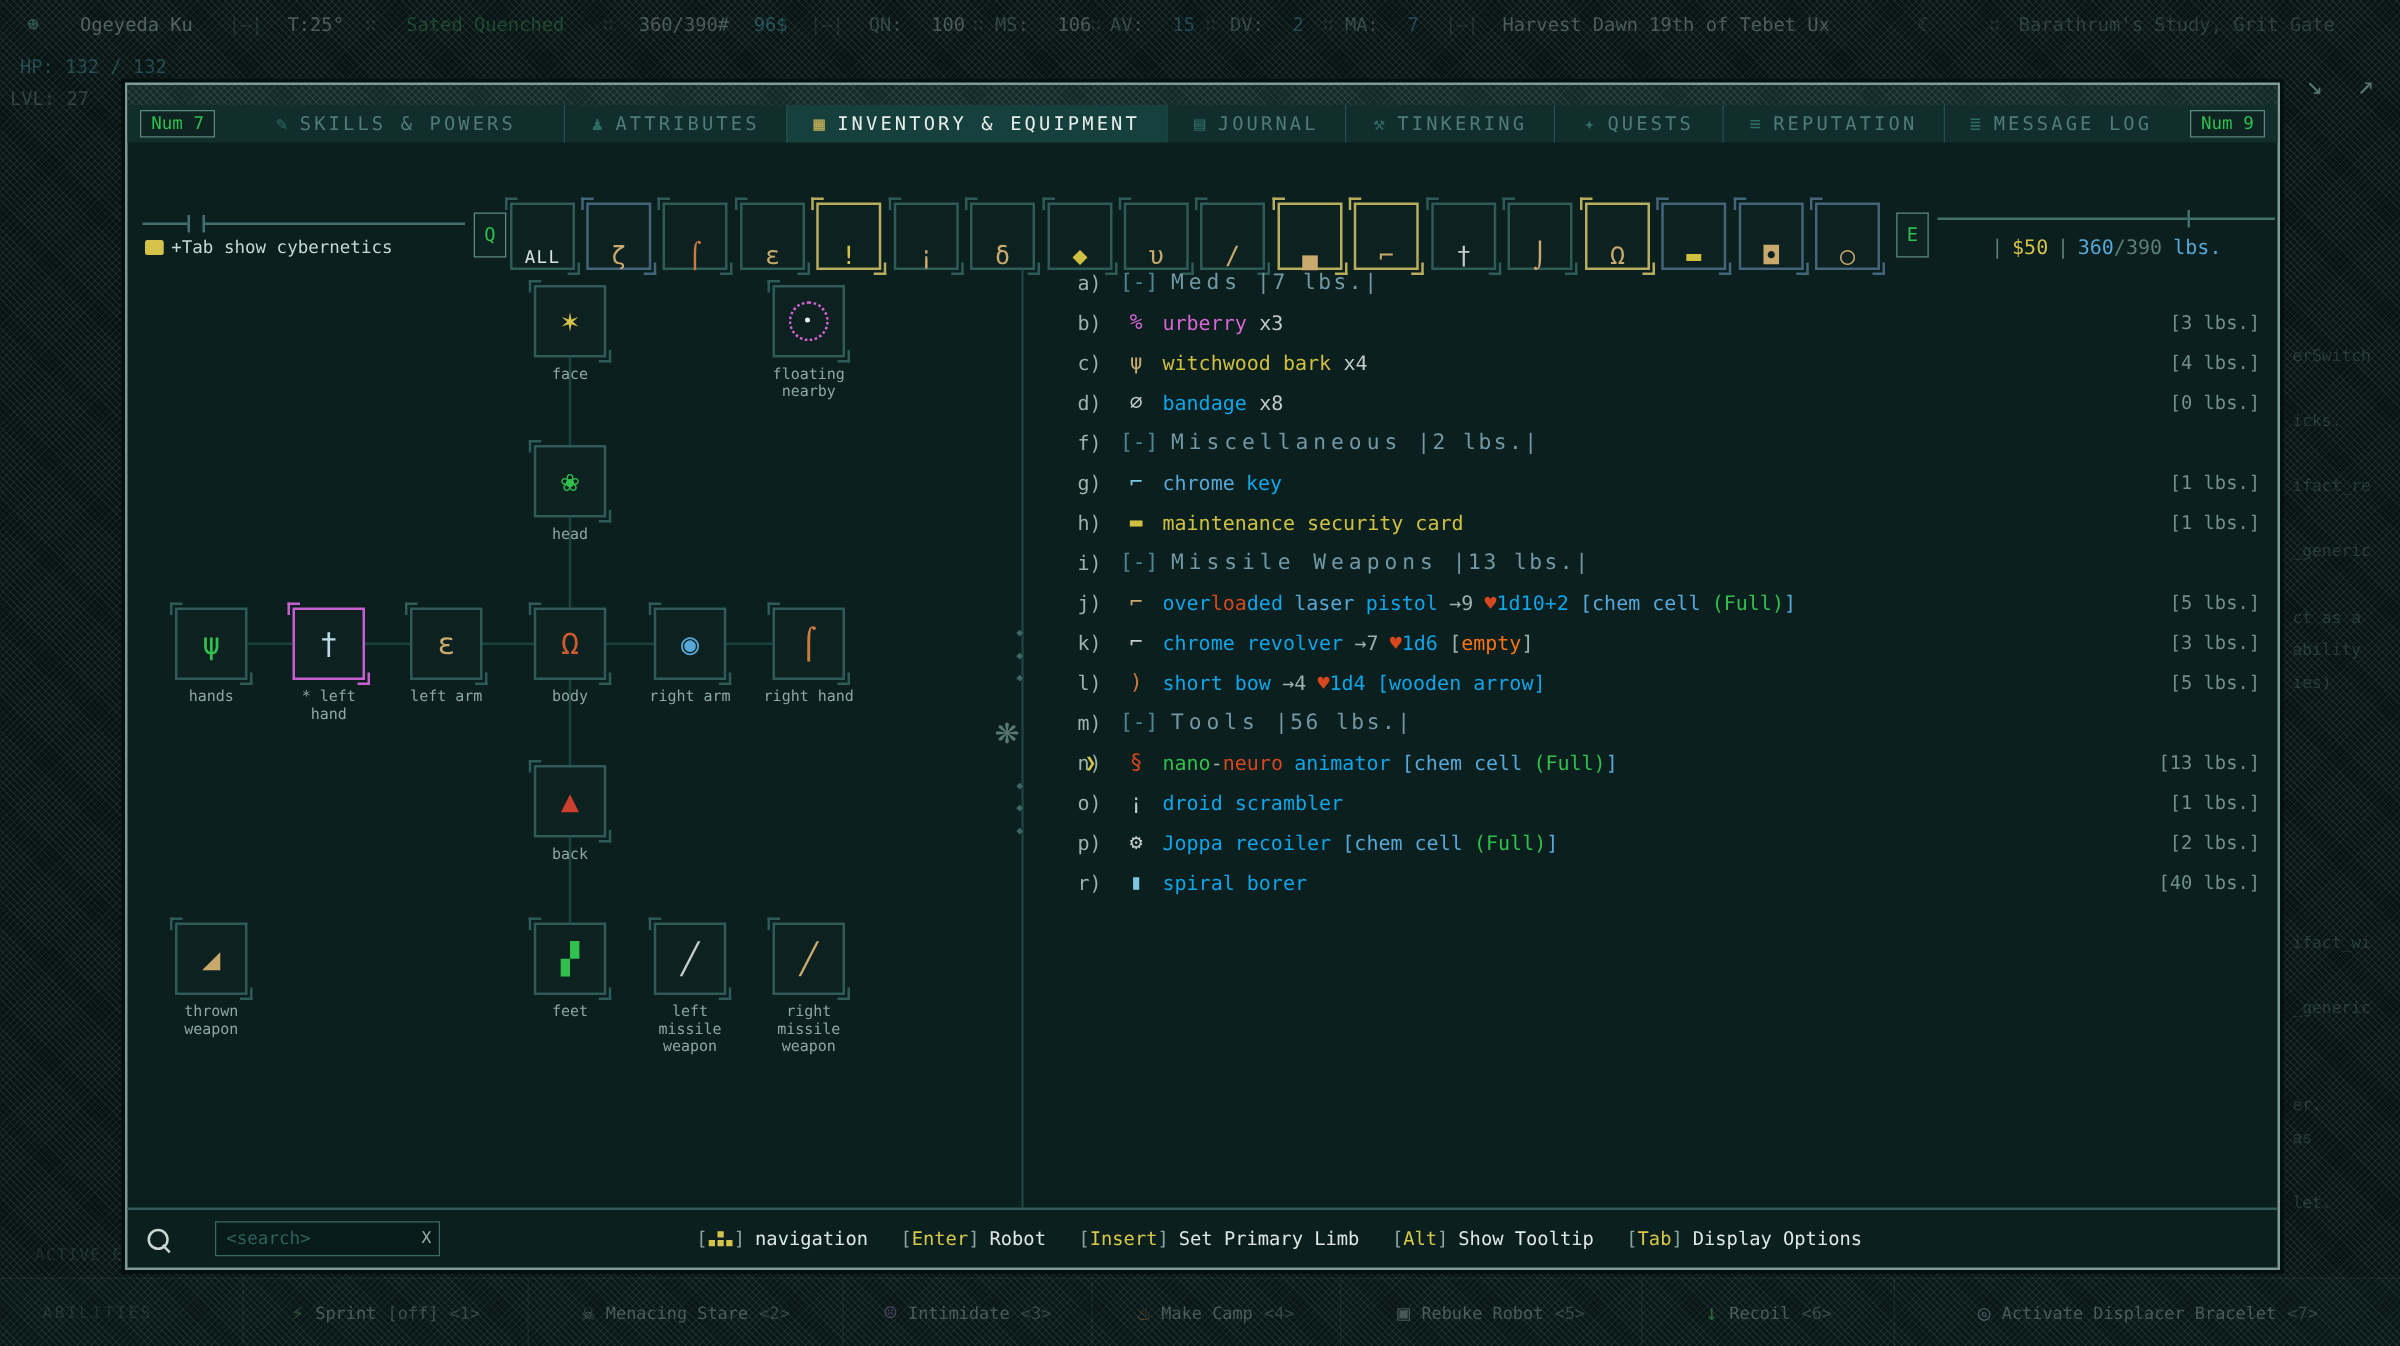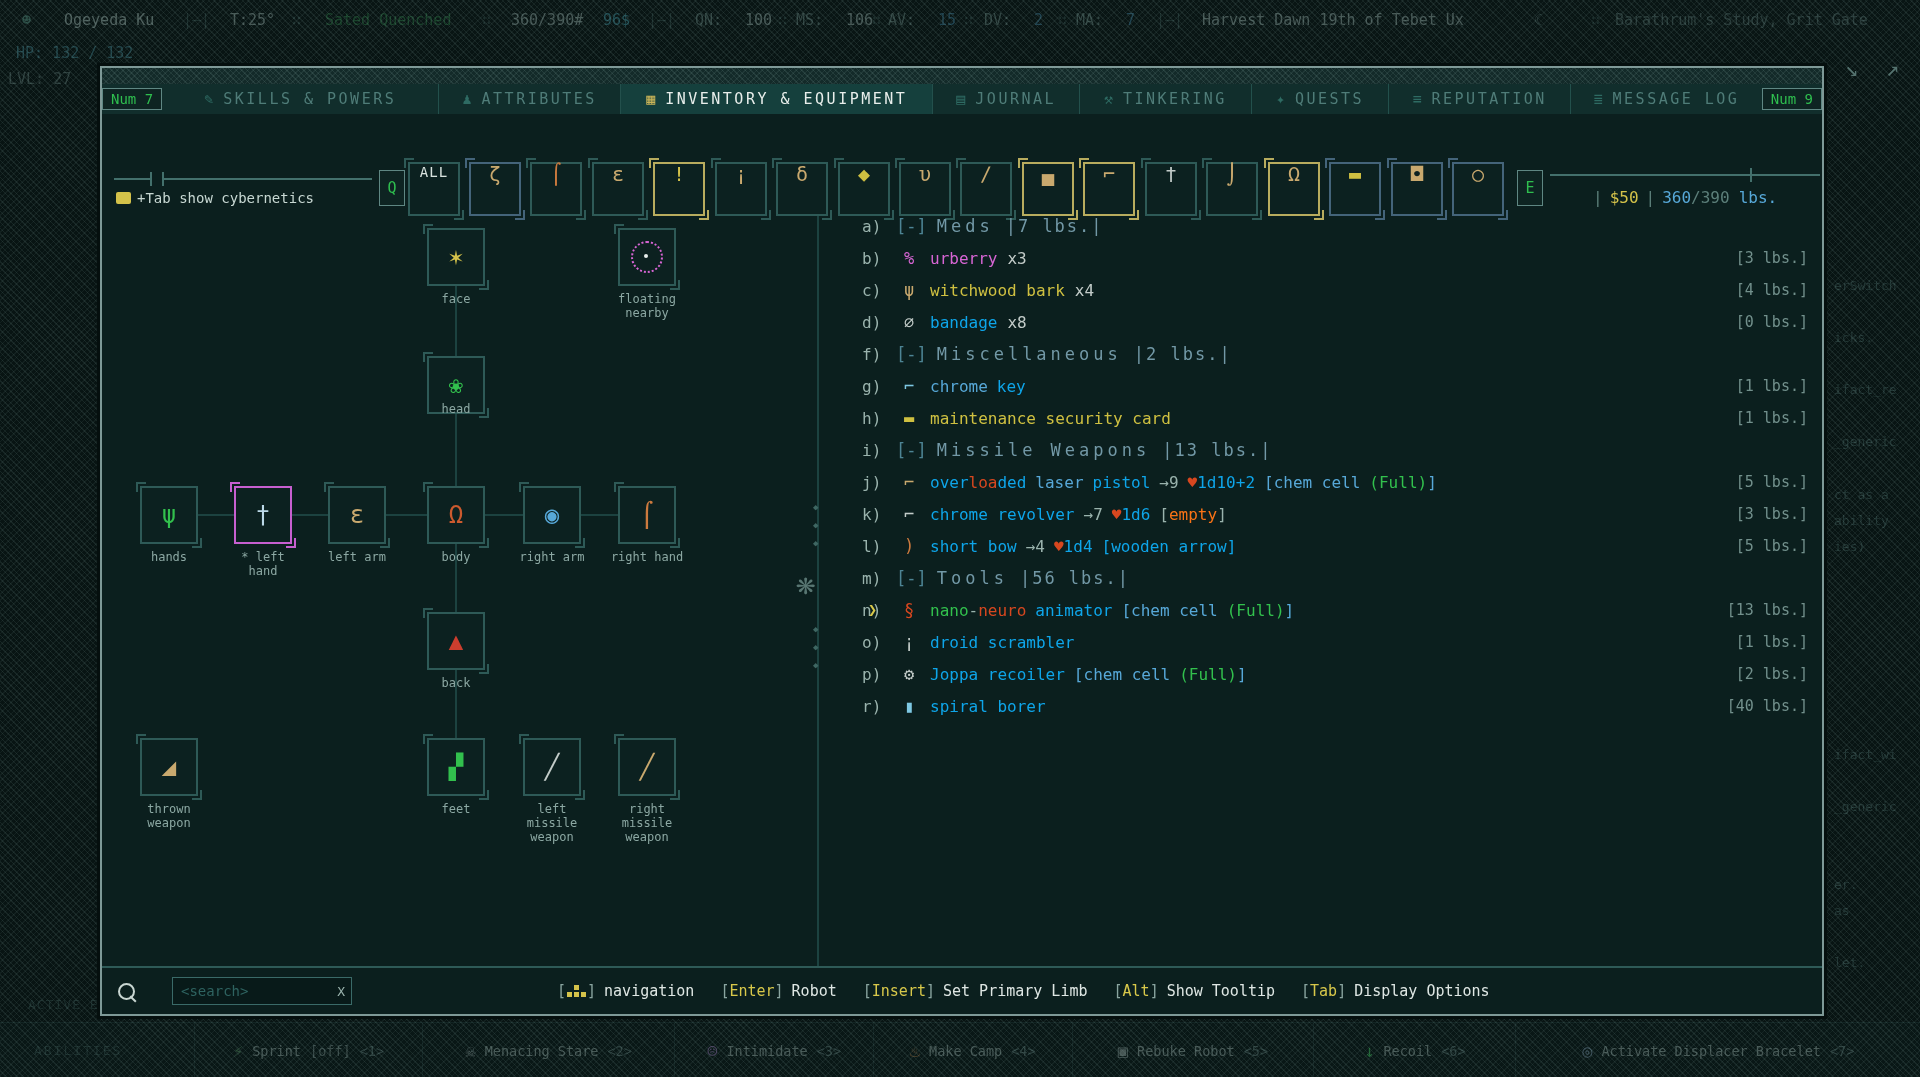--- a/index.html
+++ b/index.html
@@ -40,41 +40,41 @@
 
   
   .modal{position:absolute;left:100px;top:66px;width:1720px;height:946px;background:#0b1f1e;
     border:2px solid #7e9997;box-shadow:0 0 0 3px #050f0e;z-index:5;}
   .hatch-strip{position:absolute;left:0;right:0;top:0;height:16px;background-color:#132a29;
     background-image:repeating-linear-gradient(45deg,rgba(125,160,155,.16) 0 1px,transparent 1px 4px),
                      repeating-linear-gradient(135deg,rgba(125,160,155,.12) 0 1px,transparent 1px 4px);}
 
   
   .tabbar{position:absolute;left:0;right:0;top:16px;height:30px;background:#112e2c;display:flex;align-items:stretch;}
-  .hotbadge{align-self:center;margin:0 0;border:1px solid #5f8783;background:#0e2422;color:#2fbf4f;
+  .hotbadge{align-self:center;margin:0 10px;border:1px solid #5f8783;background:#0e2422;color:#2fbf4f;
     padding:2px 8px;font-size:14px;flex:none;white-space:nowrap;}
   .tab{display:flex;align-items:center;justify-content:center;gap:10px;color:#4f7c78;font-size:15px;
     letter-spacing:2.5px;white-space:nowrap;overflow:hidden;}
   .tab+.tab{border-left:1px solid #23504c;}
   .tab .tic{font-size:15px;color:#2e6b63;letter-spacing:0;}
   .tab.active{background:#15403d;color:#e8eeeb;}
   .tab.active .tic{color:#c9b458;}
 
   
   .nbox{position:relative;border:2px solid var(--bc,#2e5a57);background:#0c2120;box-sizing:border-box;}
   .nbox::before{content:"";position:absolute;top:-6px;left:-6px;width:8px;height:8px;
     border-top:2px solid var(--bc,#2e5a57);border-left:2px solid var(--bc,#2e5a57);}
   .nbox::after{content:"";position:absolute;bottom:-6px;right:-6px;width:8px;height:8px;
     border-bottom:2px solid var(--bc,#2e5a57);border-right:2px solid var(--bc,#2e5a57);}
 
   
   .hline{position:absolute;background:#43706c;}
   .qe{position:absolute;width:24px;height:34px;border:1px solid #5f8783;background:#0e2422;color:#2fbf4f;
     display:flex;align-items:center;justify-content:center;font-size:15px;}
-  .allbox,.fbox{position:absolute;width:52px;height:54px;display:flex;align-items:flex-start;justify-content:center;}
+  .allbox,.fbox{position:absolute;width:52px;height:54px;display:flex;align-items:flex-end;justify-content:center;}
   .allbox{color:#d8e2de;font-size:14px;letter-spacing:1px;}
   .fb-teal{--bc:#2e5a57}.fb-active{--bc:#b8ac5e}.fb-blue{--bc:#44647a}
   .fglyph{font-size:20px;line-height:1;}
   .cyb{position:absolute;left:14px;top:122px;display:flex;align-items:center;gap:6px;color:#c8d8d3;font-size:14px;}
   .keycap{width:15px;height:12px;background:#d4c24a;border-radius:2px;flex:none;}
   .moneyrow{position:absolute;left:1484px;top:120px;font-size:16px;white-space:nowrap;}
   .moneyrow .pipe{color:#5c7f7a;margin:0 7px;}
 
   
   .equip{position:absolute;left:0;top:148px;width:716px;bottom:48px;}
@@ -357,21 +357,21 @@
       <div class="slot-label" style="left:311px;top:76px;width:86px">face</div>
 
       <div class="slot nbox" style="left:516px;top:12px">
           <span class="dotted-ring"></span>
         </div>
       <div class="slot-label" style="left:502px;top:76px;width:86px">floating nearby</div>
 
       <div class="slot nbox" style="left:325px;top:140px">
           <span class="sg c-green">❀</span>
         </div>
-      <div class="slot-label" style="left:311px;top:186px;width:86px">head</div>
+      <div class="slot-label" style="left:311px;top:204px;width:86px">head</div>
 
       <div class="slot nbox" style="left:38px;top:270px">
           <span class="sg c-green">ψ</span>
         </div>
       <div class="slot-label" style="left:24px;top:334px;width:86px">hands</div>
 
       <div class="slot nbox primary" style="left:132px;top:270px">
           <span class="sg c-steel">†</span>
         </div>
       <div class="slot-label" style="left:124px;top:334px;width:74px">* left hand</div>

